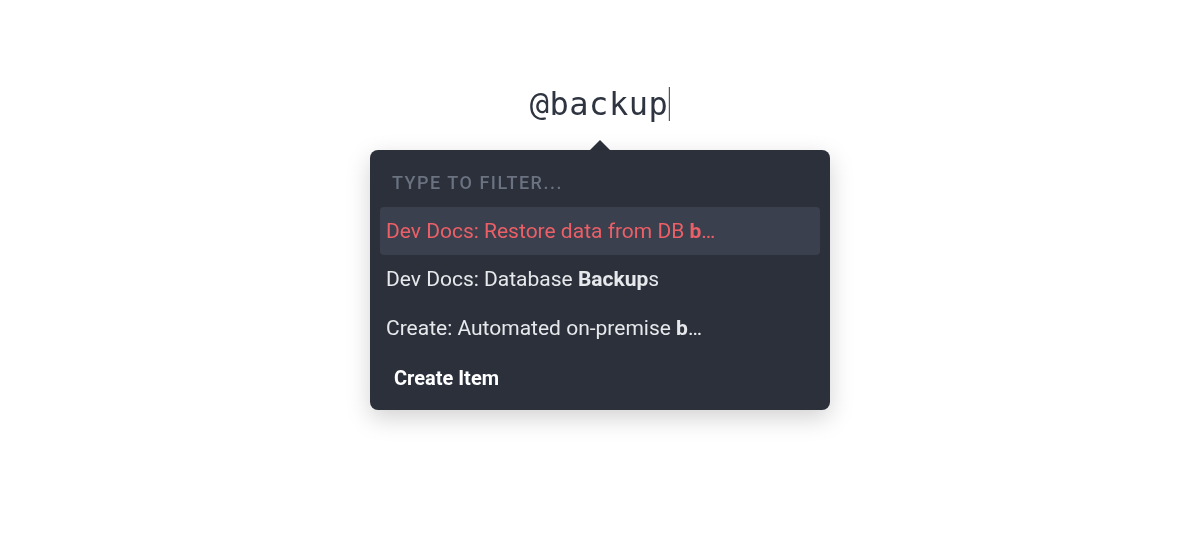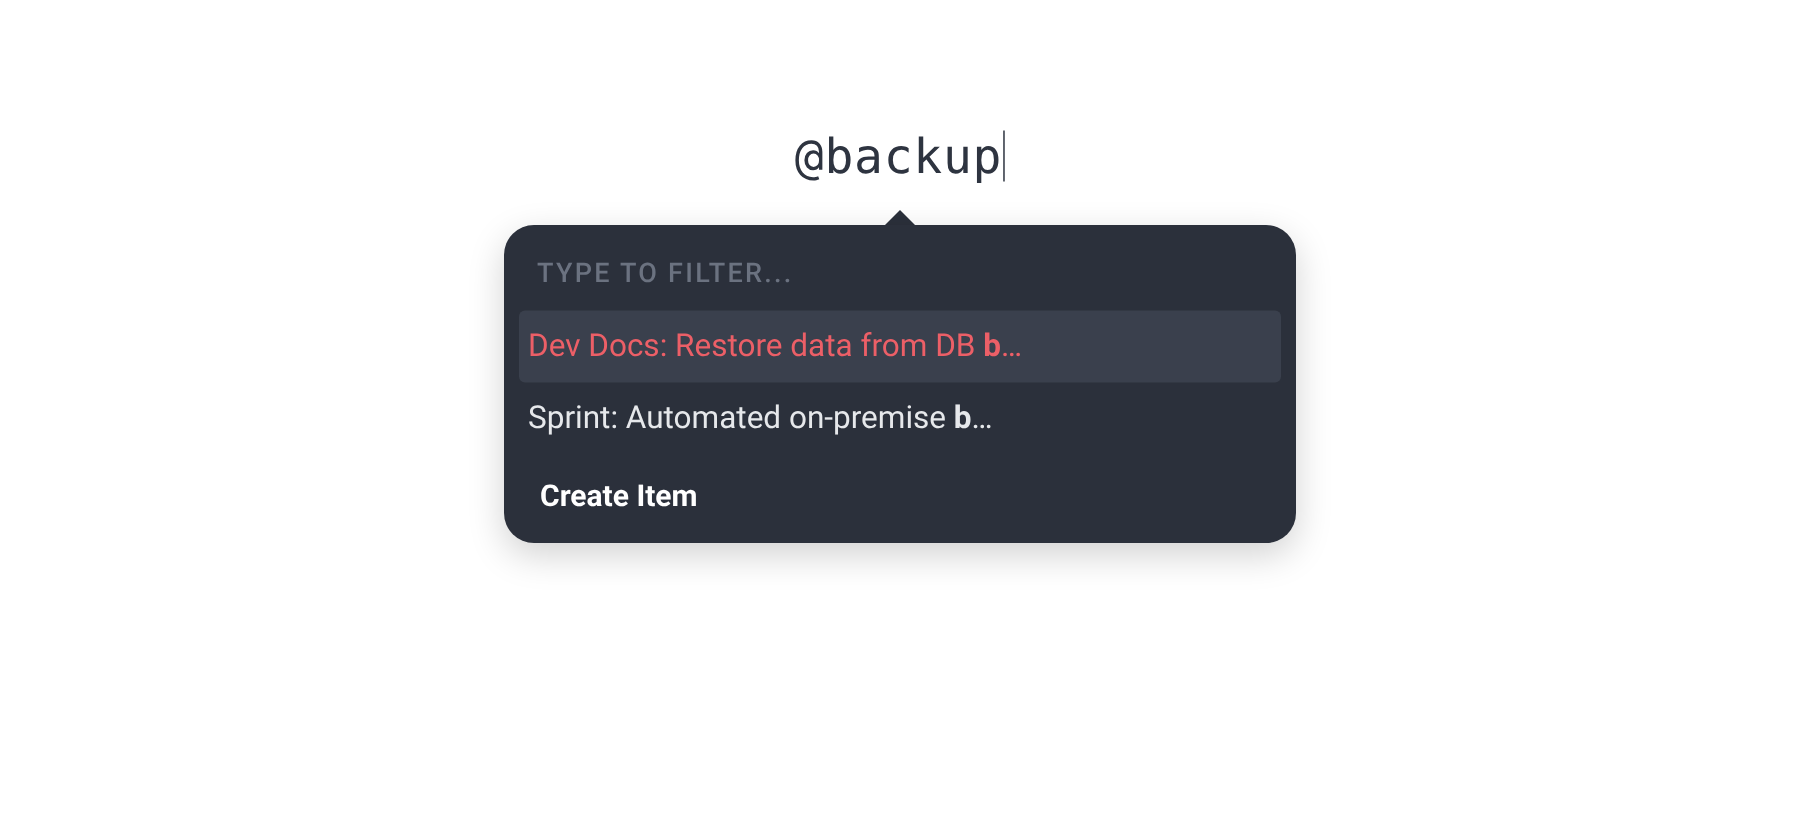--- a/index.html
+++ b/index.html
@@ -34,23 +34,23 @@
     transform: translateX(-50%);
   }
   .arrow {
     width: 0; height: 0;
     border-left: 10px solid transparent;
     border-right: 10px solid transparent;
     border-bottom: 10px solid #2b303b;
     margin: 0 auto;
   }
   .popover {
-    width: 528px;
+    width: 460px;
     background: #2b303b;
-    border-radius: 20px;
+    border-radius: 8px;
     padding: 16px 10px 14px 10px;
     box-shadow: 0 8px 24px rgba(0,0,0,0.18);
   }
   .filter-label {
     color: #6b7280;
     font-size: 18px;
     letter-spacing: 1.5px;
     font-weight: 500;
     padding: 6px 12px 14px 12px;
   }
@@ -91,22 +91,25 @@
 
   <div class="popover-wrap">
     <div class="arrow"></div>
     <div class="popover">
       <div class="filter-label">TYPE TO FILTER...</div>
 
       <div class="item selected">
         <span>Dev Docs: Restore data from DB </span><span class="bold">b</span><span>…</span>
       </div>
 
+      <div class="item">
+        <span>Dev Docs: Database </span><span class="bold">Backup</span><span>s</span>
+      </div>
 
       <div class="item">
-        <span>Sprint: Automated on-premise </span><span class="bold">b</span><span>…</span>
+        <span>Create: Automated on-premise </span><span class="bold">b</span><span>…</span>
       </div>
 
       <div class="create">Create Item</div>
     </div>
   </div>
 
 </div>
 
 </body></html>

